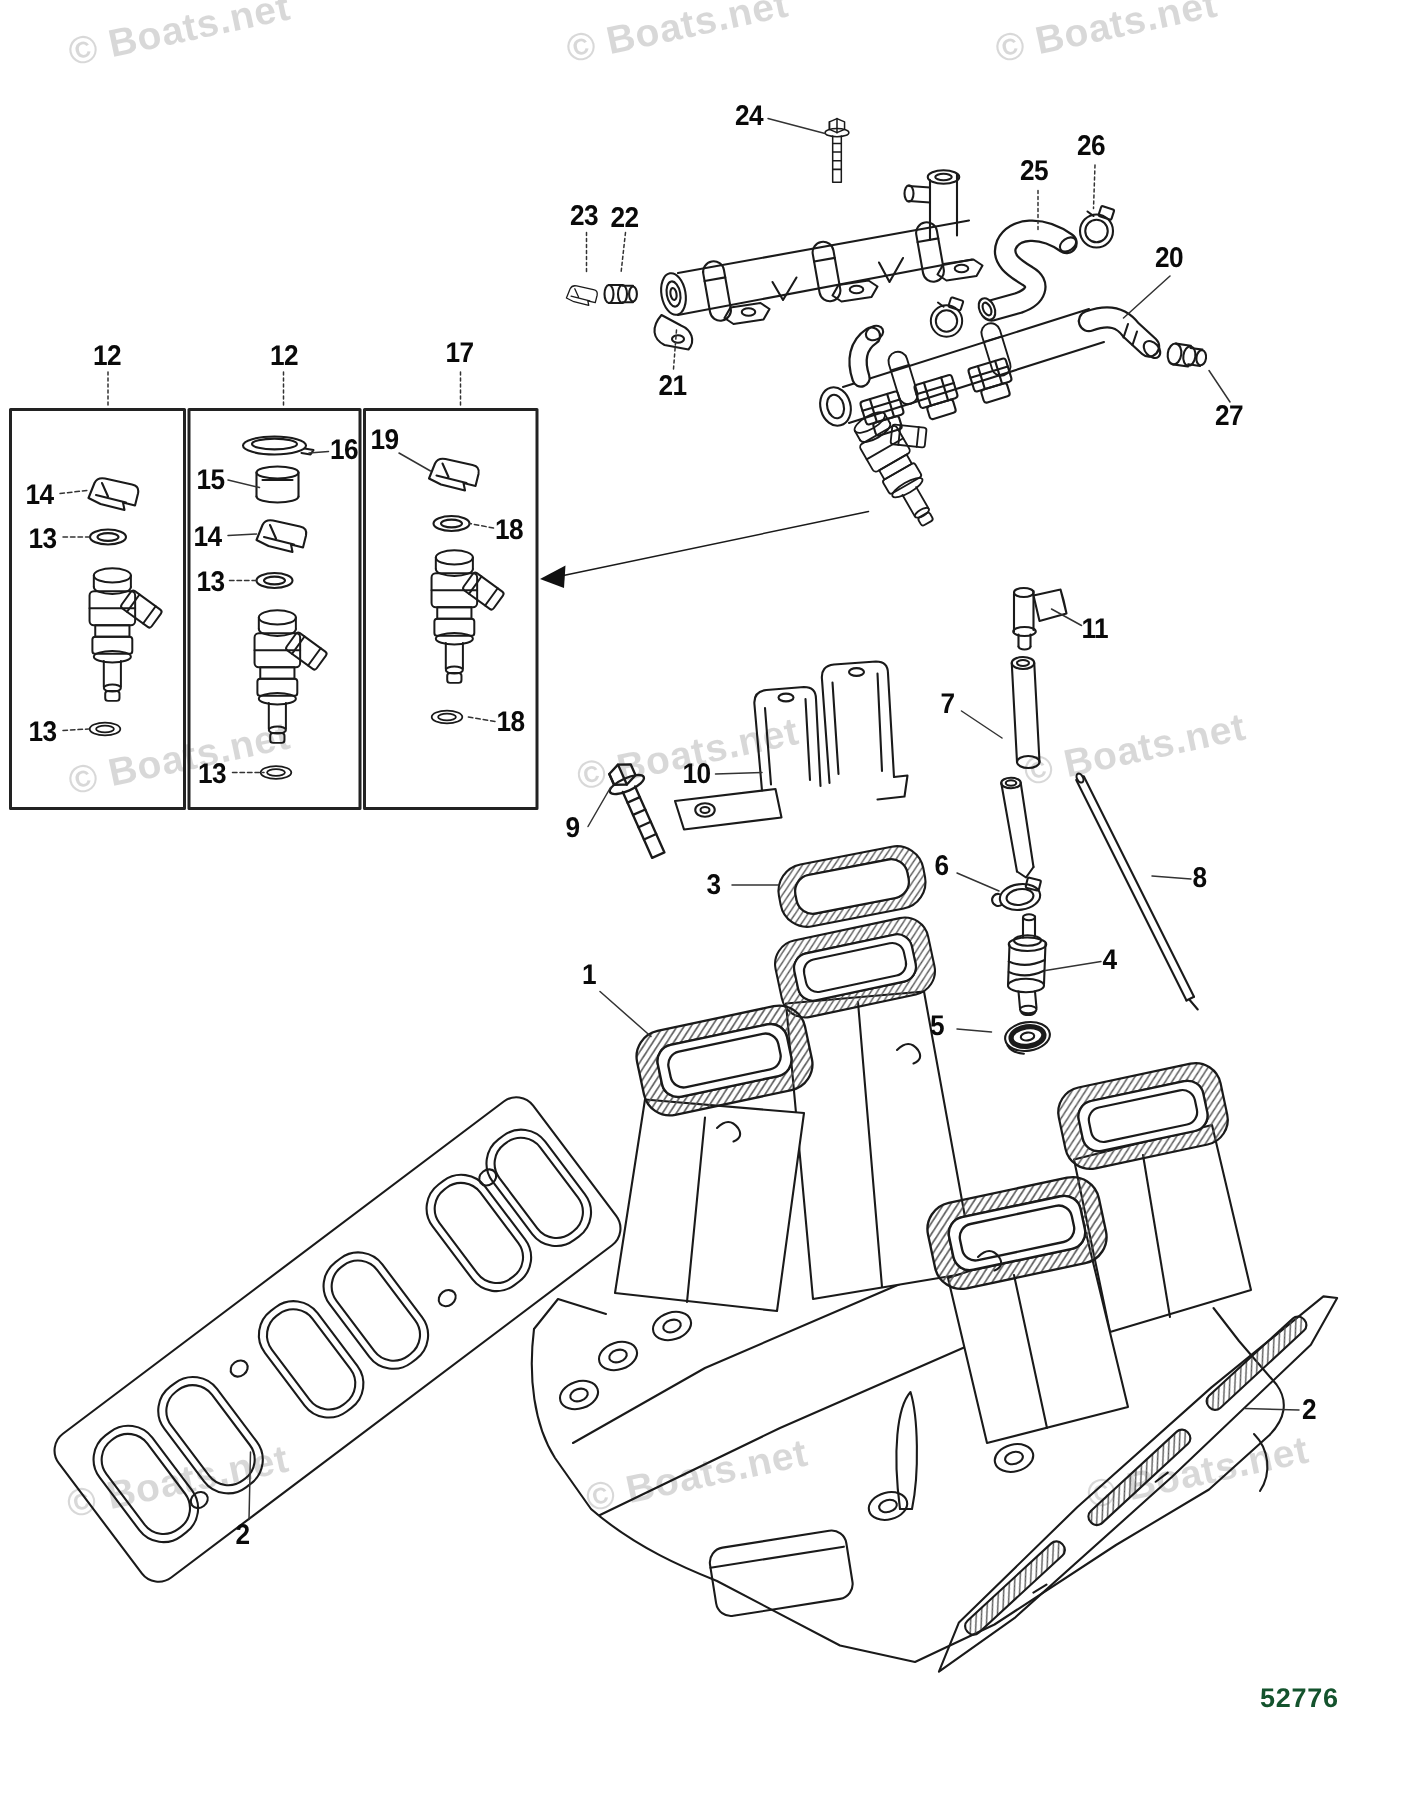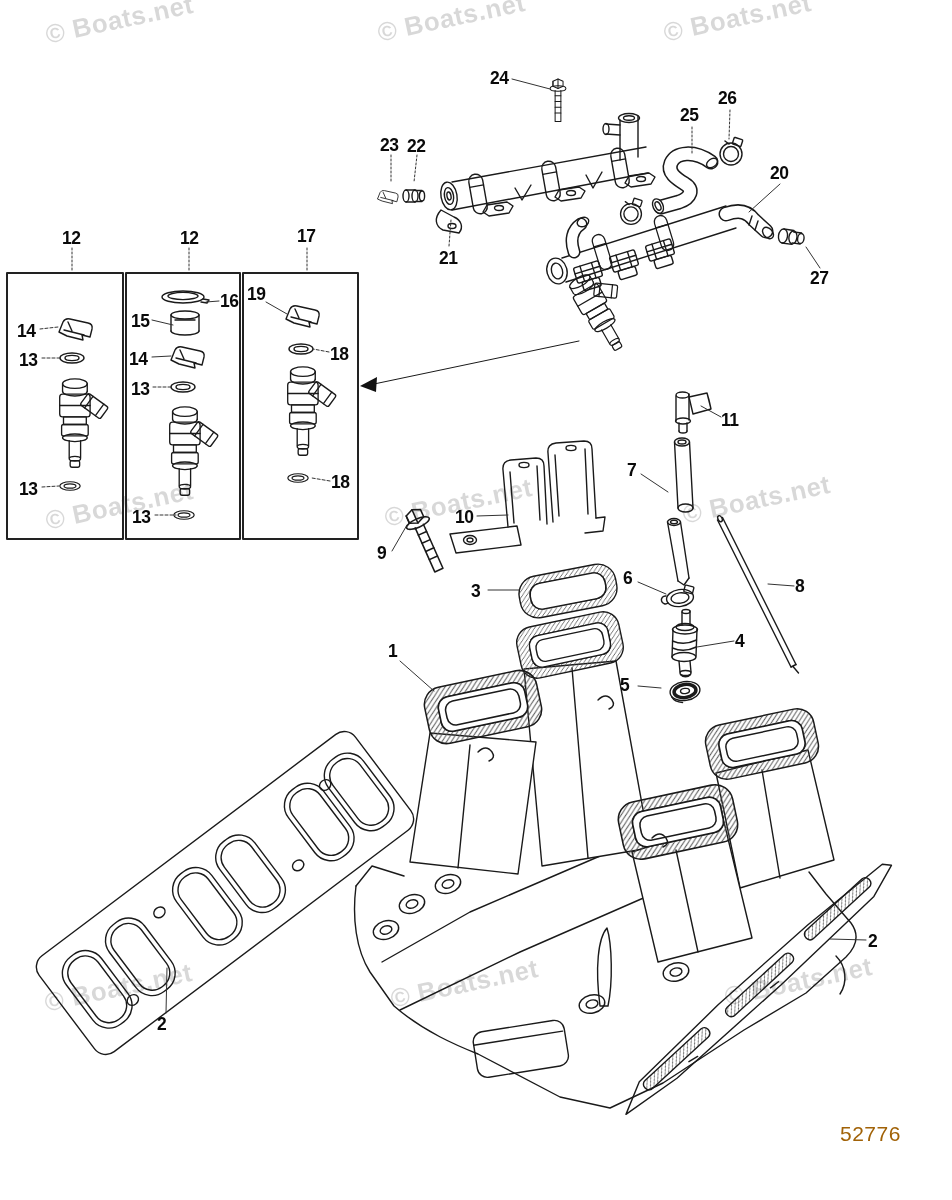--- a/index.html
+++ b/index.html
@@ -3,22 +3,22 @@
 <meta charset="utf-8">
 <style>
   html,body{margin:0;padding:0;background:#fff;}
   .stage{position:relative;width:952px;height:1200px;background:#fff;overflow:hidden;
          font-family:"Liberation Sans",sans-serif;}
   .stage svg{position:absolute;left:0;top:0;z-index:1;}
   .wm{position:absolute;z-index:0;color:#000;opacity:.15;font-size:26px;font-weight:700;
       letter-spacing:.5px;white-space:nowrap;transform:rotate(-12deg);transform-origin:0 50%;}
   .co{position:absolute;z-index:2;font-weight:700;font-size:19px;line-height:1;color:#0a0a0a;
       letter-spacing:-.5px;transform:scaleX(.92);transform-origin:0 0;}
-  .dn{position:absolute;z-index:2;left:840px;top:1122px;font-weight:400;font-size:21px;
-      letter-spacing:.5px;color:#a16207;}
+  .dn{position:absolute;z-index:2;left:840px;top:1122px;font-weight:700;font-size:18px;
+      letter-spacing:.5px;color:#14532d;}
 </style>
 </head>
 <body>
 
 <div class="stage">
 
   <div class="wm" style="left:46px;top:20px">© Boats.net</div>
   <div class="wm" style="left:378px;top:18px">© Boats.net</div>
   <div class="wm" style="left:664px;top:18px">© Boats.net</div>
   <div class="wm" style="left:46px;top:506px">© Boats.net</div>

